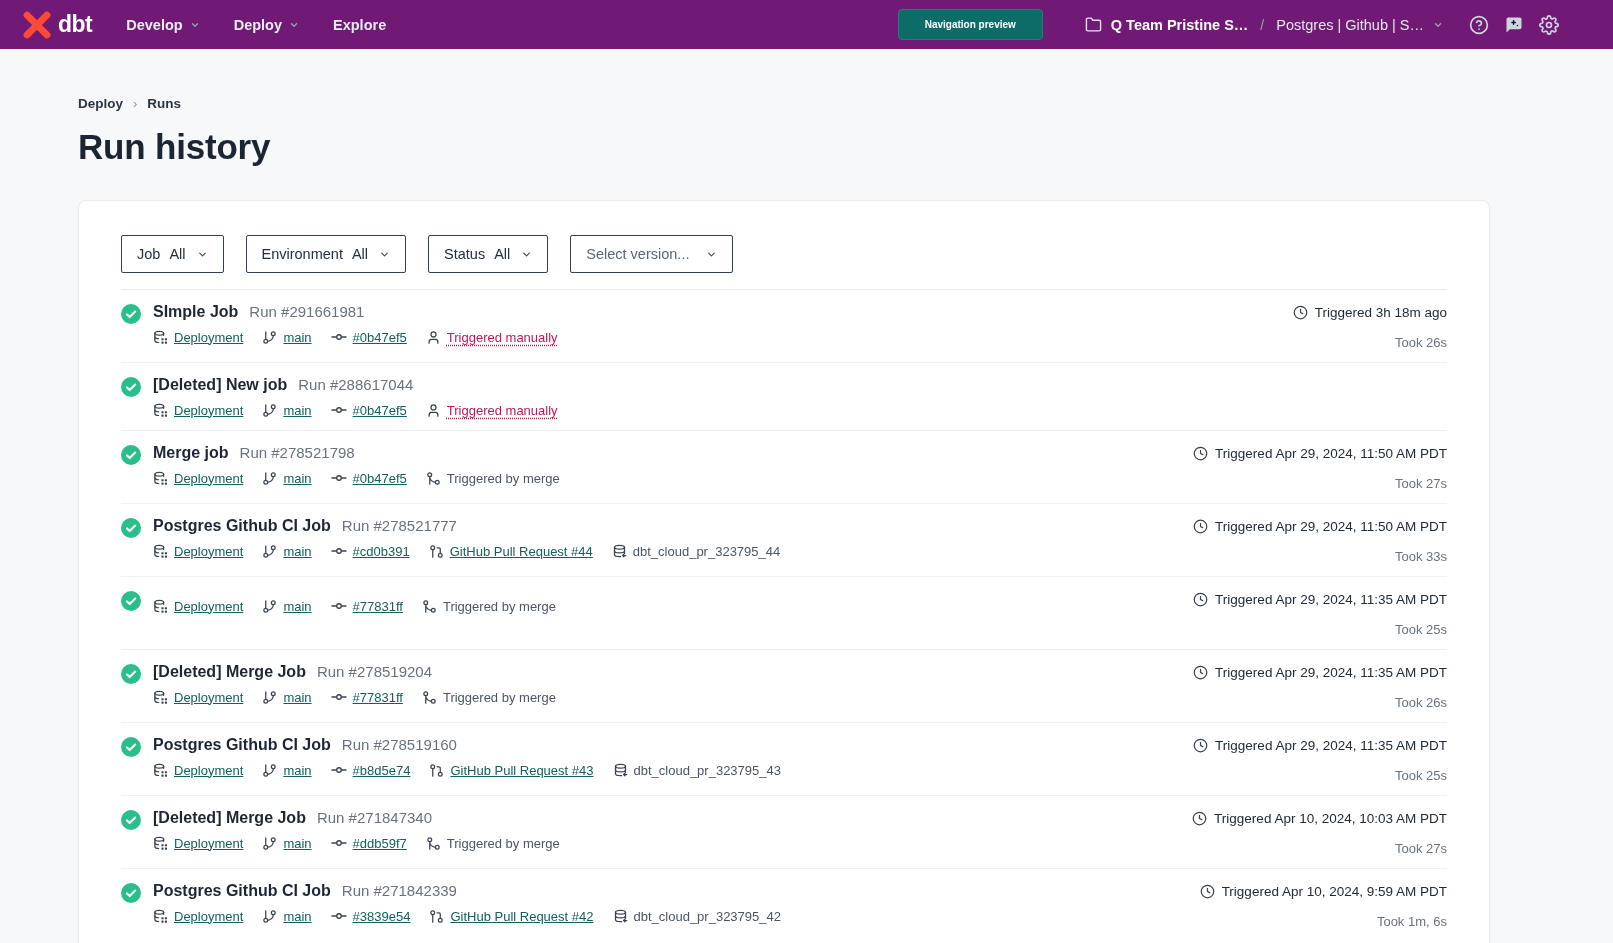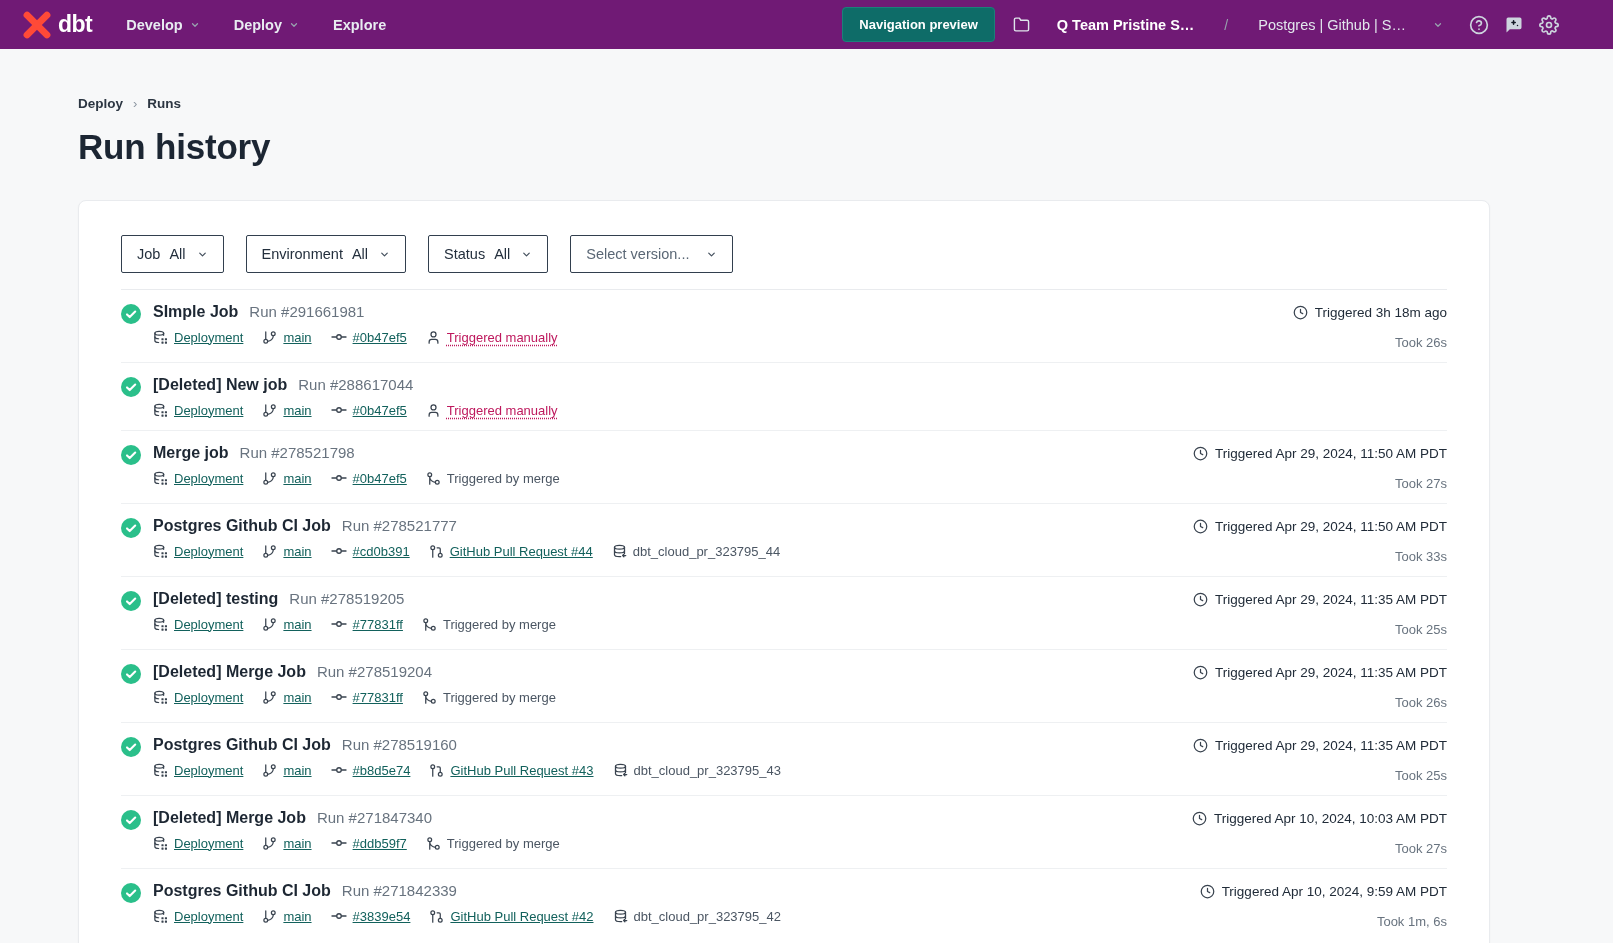--- a/index.html
+++ b/index.html
@@ -26,26 +26,26 @@
     display: flex; align-items: center; gap: 7px;
     color: #e8ecf1; font-size: 14.5px; font-weight: 700; cursor: pointer;
   }
   .nav-menu-item .chev { color: #98a2ae; }
   .nav-right { margin-left: auto; display: flex; align-items: center; }
   .preview-btn {
     background: #0e6c68;
     border: 1px solid #1b807a;
     color: #ffffff;
     font-family: "Liberation Sans", sans-serif;
-    font-size: 13px; font-weight: 700;
-    padding: 9px 16px;
+    font-size: 10px; font-weight: 700;
+    padding: 9px 26px;
     border-radius: 4px;
     cursor: pointer;
   }
-  .account-group { display: flex; align-items: center; margin-left: 18px; gap: 27px; }
+  .account-group { display: flex; align-items: center; margin-left: 42px; gap: 9px; }
   .account-name { color: #ffffff; font-size: 14.5px; font-weight: 700; white-space: nowrap; }
   .crumb-sep { color: #98a2ae; font-size: 14px; margin: 0 3px; }
   .project-name { color: #e2e7ed; font-size: 14.5px; font-weight: 400; white-space: nowrap; }
   .nav-icons { display: flex; align-items: center; gap: 15px; margin-left: 26px; margin-right: 32px; color: #cdd5de; }
   .nav-icon { cursor: pointer; color: #cdd5de; }
   .folder-icon { color: #dfe5ec; }
 
   
   .page-wrap { padding: 0 0 0 78px; }
   .breadcrumb { display: flex; align-items: center; gap: 10px; padding-top: 47px; }
@@ -563,24 +563,20 @@
 
   <div class="run-row">
     <div class="run-left">
       <span class="status-icon">
         <svg width="20" height="20" viewBox="0 0 20 20">
               <circle cx="10" cy="10" r="10" fill="#2abf8a"></circle>
               <path d="M6 10.4l2.7 2.7L14.2 7.5" stroke="#ffffff" stroke-width="2.1" fill="none" stroke-linecap="round" stroke-linejoin="round"></path>
             </svg>
       </span>
       <div>
-        <div class="run-title-line">
-          <span class="run-title">[Deleted] testing</span>
-          <span class="run-number">Run #278519205</span>
-        </div>
         <div class="run-meta">
           <span class="meta-item">
             <span class="m-icon">
               <svg width="15" height="15" viewBox="0 0 24 24" fill="none" stroke="currentColor" stroke-width="2" stroke-linecap="round">
                     <ellipse cx="10" cy="5" rx="7" ry="3"></ellipse>
                     <path d="M3 5v6c0 1.5 2.6 2.8 6 3"></path>
                     <path d="M3 11v6c0 1.5 2.6 2.8 6 3"></path>
                     <path d="M17 5v3.5"></path>
                     <g fill="currentColor" stroke="none">
                       <rect x="13.5" y="13" width="3.4" height="3.4" rx="0.6"></rect>

